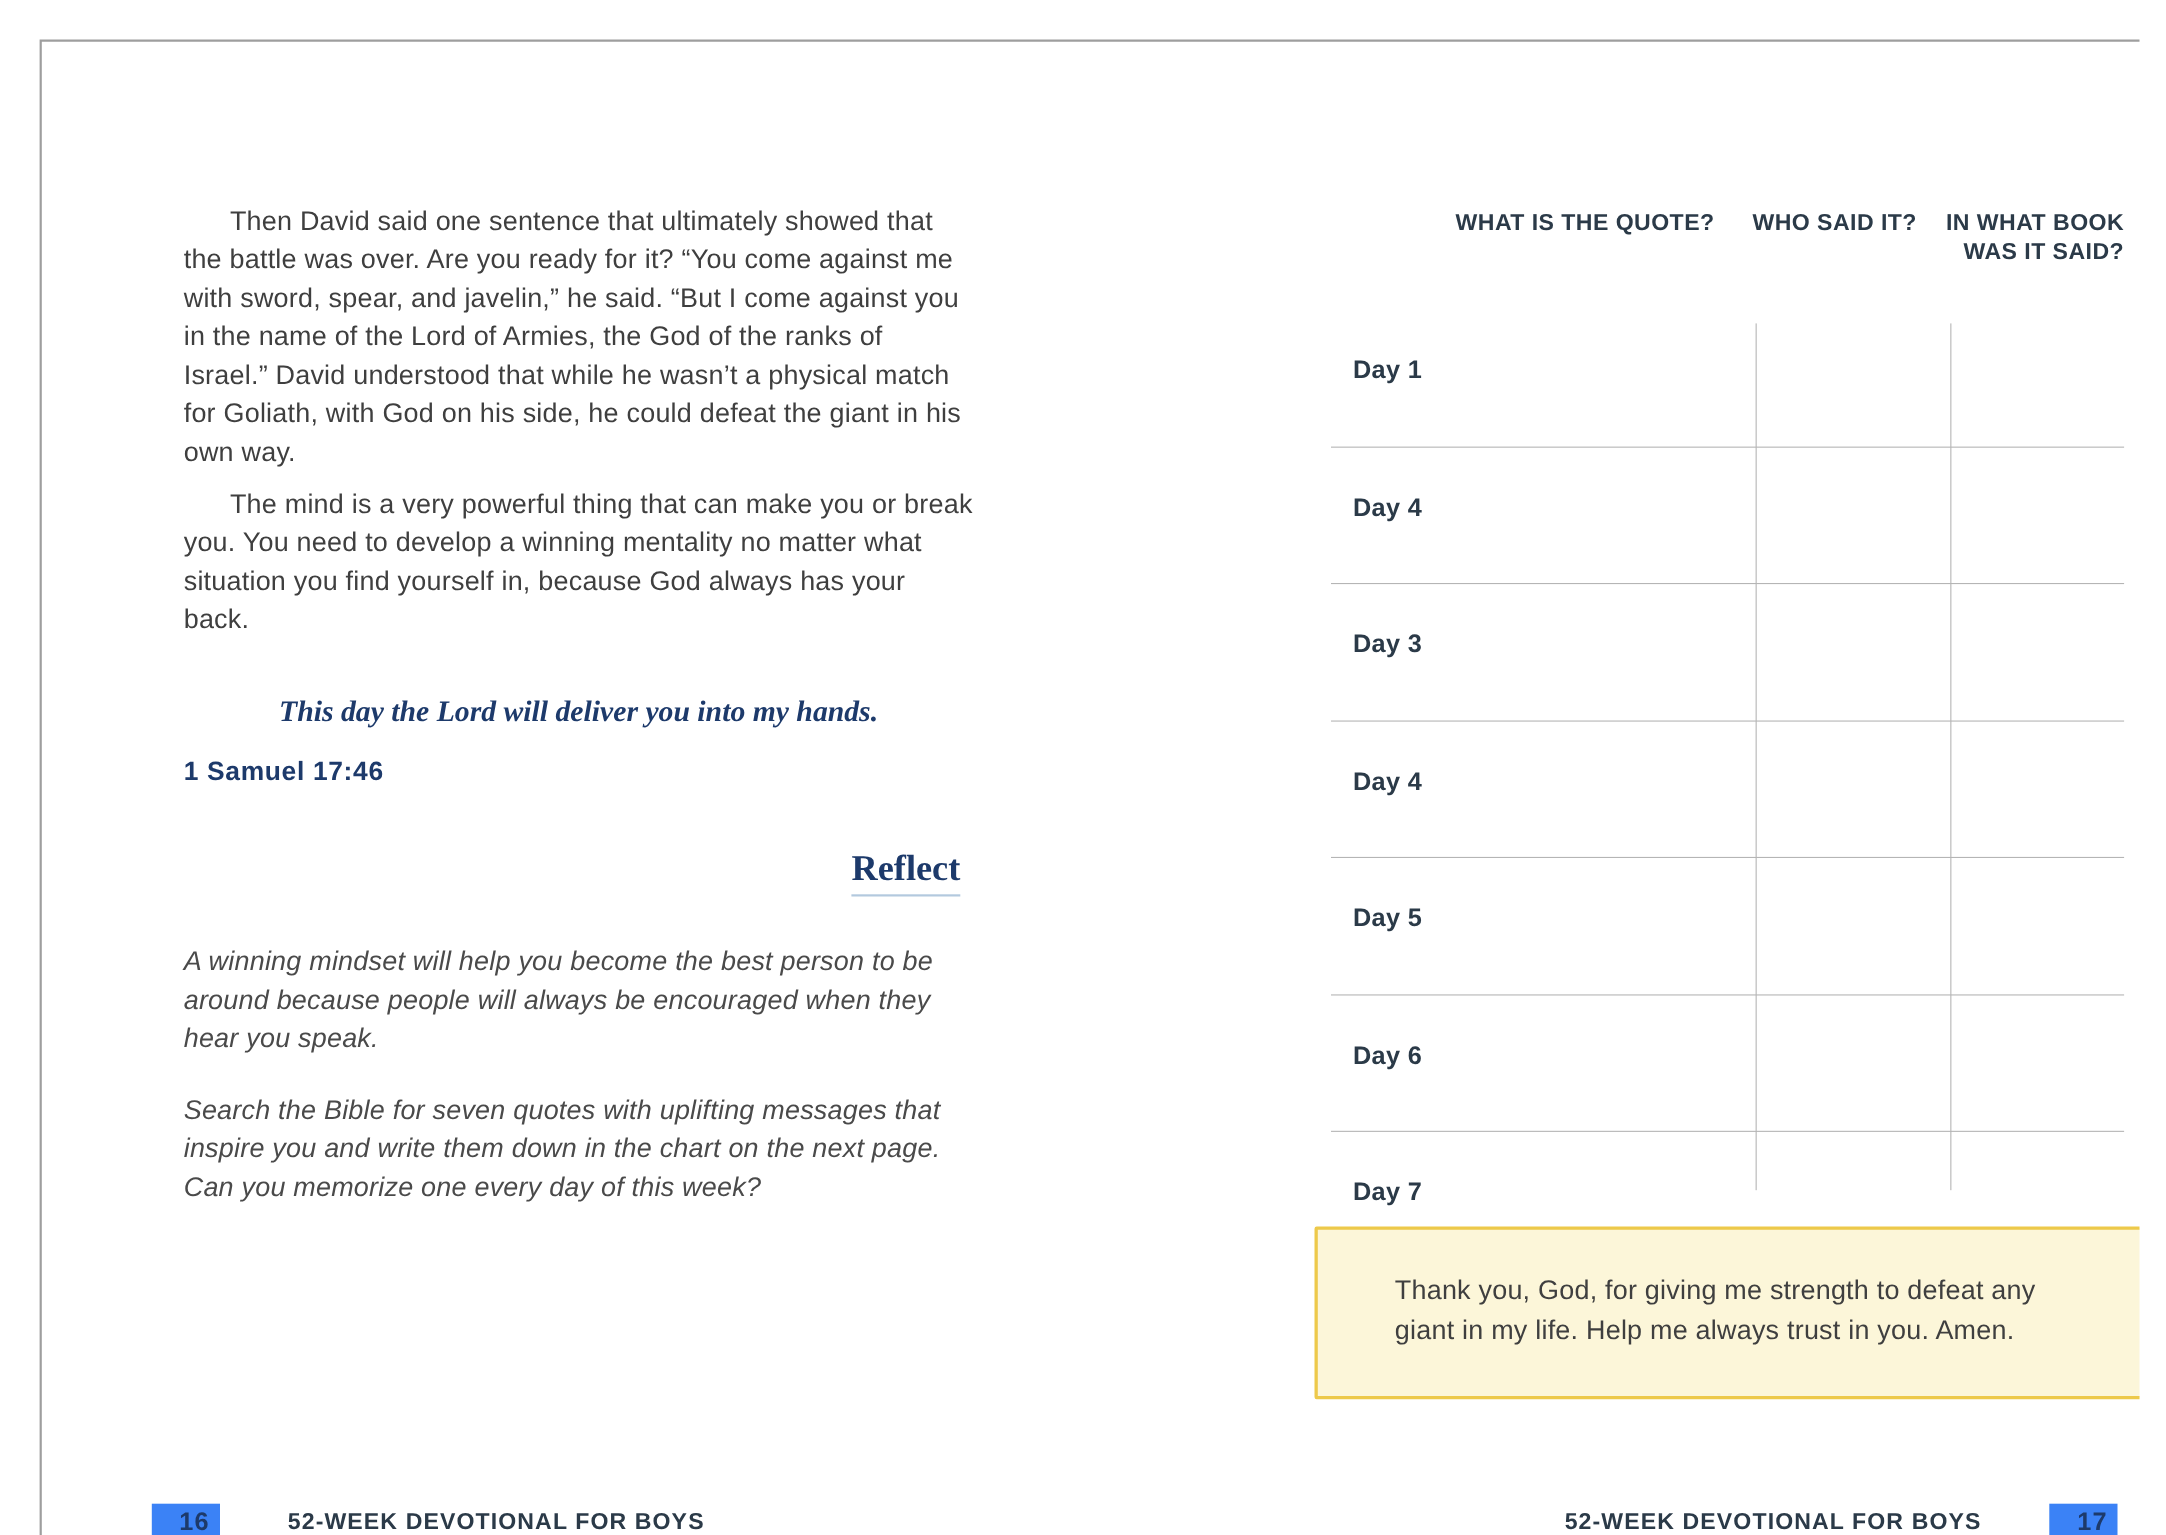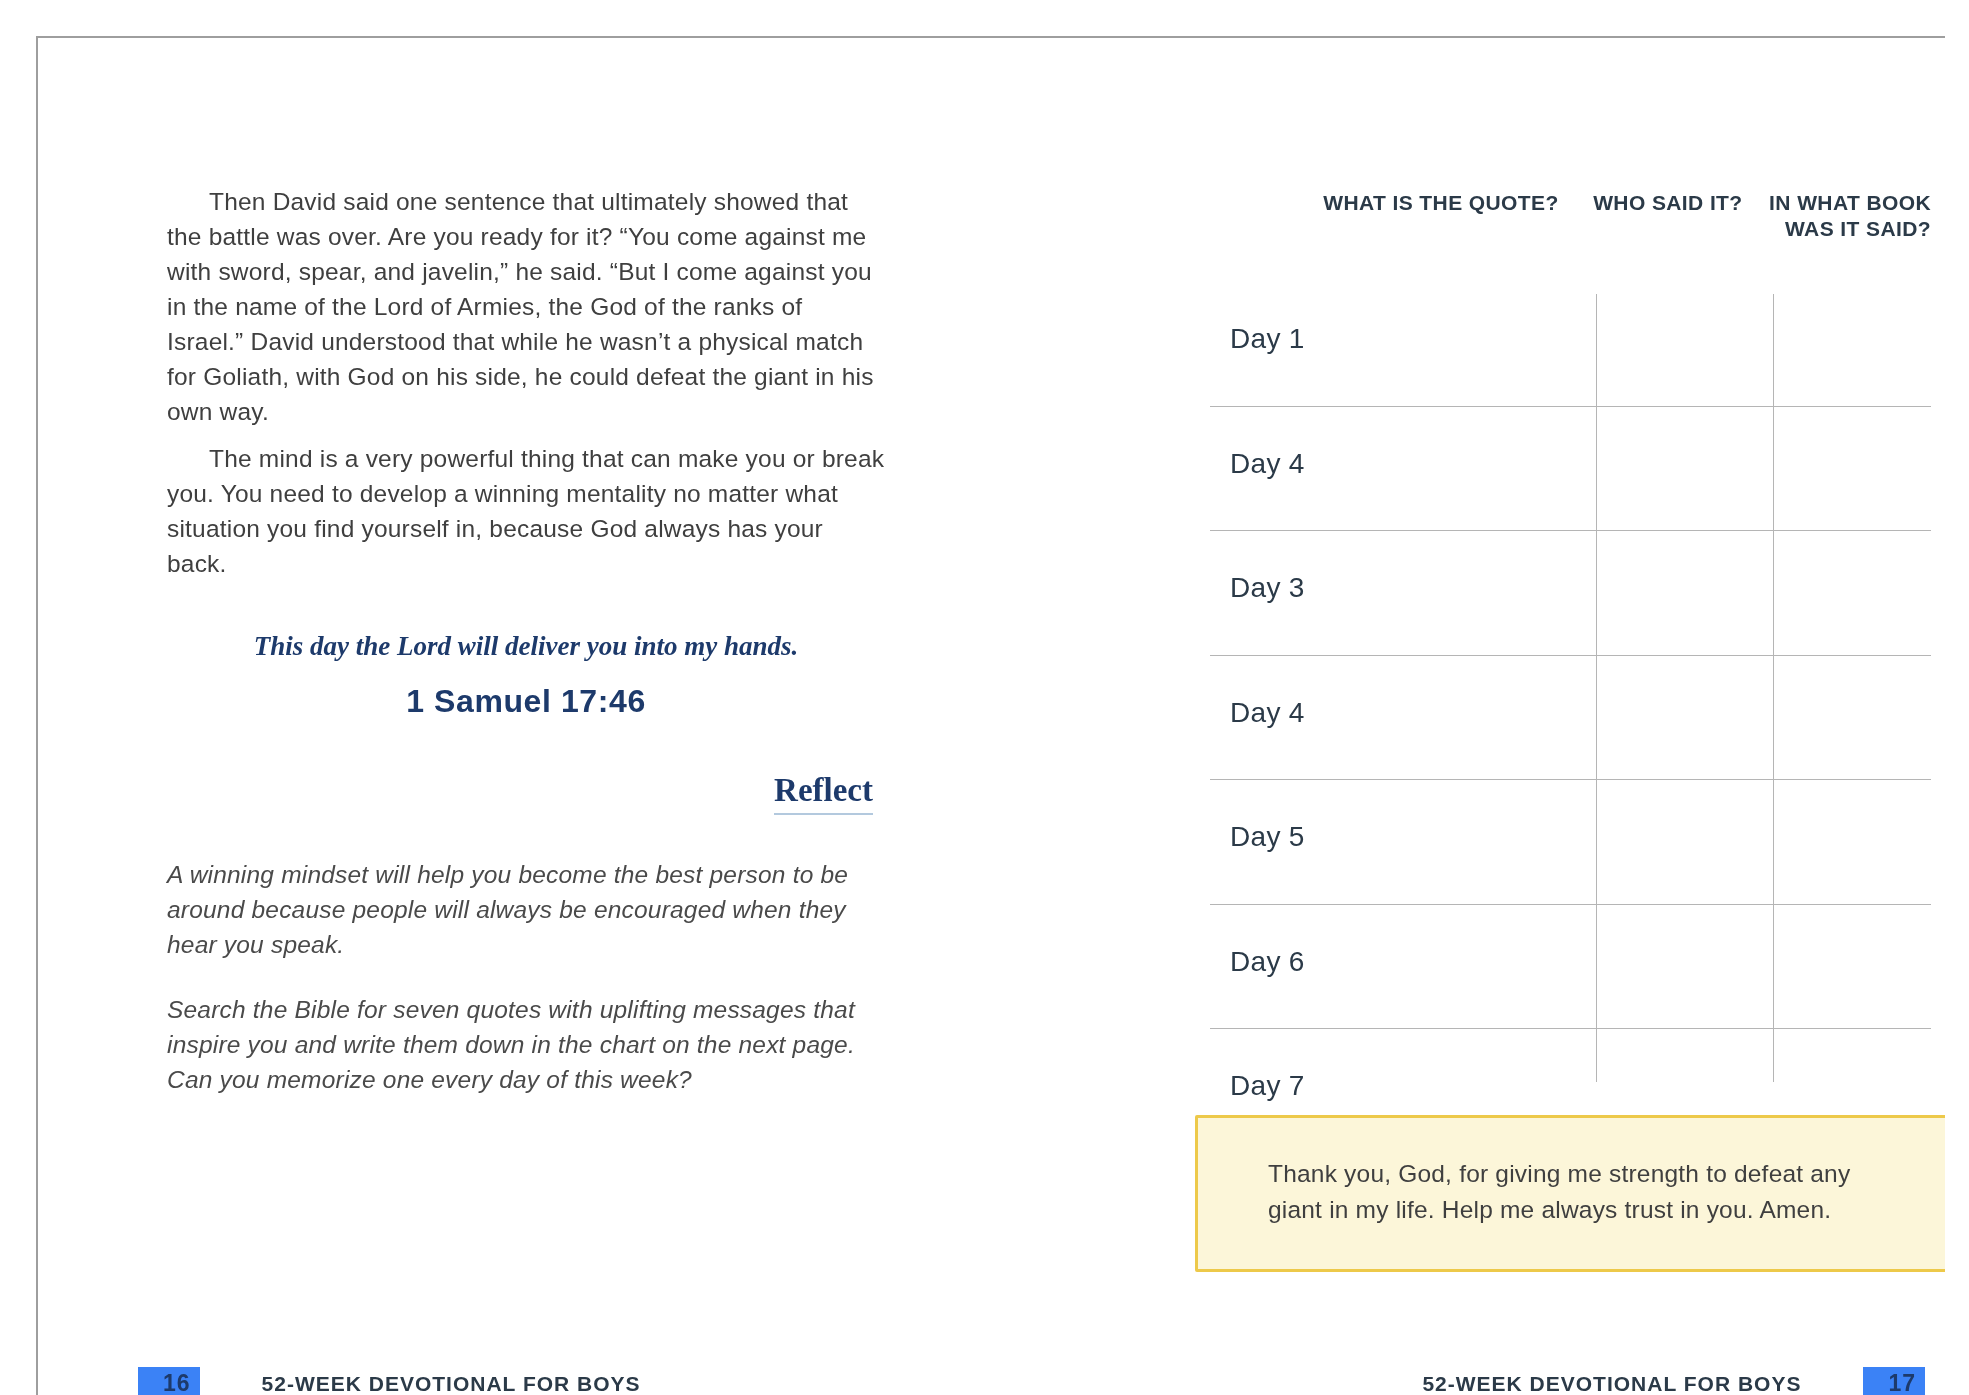--- a/index.html
+++ b/index.html
@@ -32,23 +32,22 @@
     margin-top: 48px;
     text-align: center;
     font-family: "Liberation Serif", serif;
     font-style: italic;
     font-weight: bold;
     font-size: 27px;
     color: #1d3a6b;
   }
   .verse-ref {
     margin-top: 20px;
-    text-align: center;
-    font-weight: bold;
-    font-size: 32px;
+    font-weight: bold;
+    font-size: 24px;
     letter-spacing: 0.6px;
     color: #1d3a6b;
   }
 
   .section-heading {
     margin-top: 42px;
     font-family: "Liberation Serif", serif;
     font-weight: bold;
     font-size: 33px;
     color: #1d3a6b;
@@ -91,22 +90,22 @@
     width: 745px;
     height: 788px;
   }
   .qt-row {
     height: 112.5px;
     border-bottom: 1px solid #b5b5b5;
   }
   .qt-day {
     display: inline-block;
     padding: 17px 0 0 8px;
-    font-weight: normal;
-    font-size: 28px;
+    font-weight: bold;
+    font-size: 23px;
     color: #2b3a48;
     letter-spacing: 0.3px;
   }
   .vline {
     position: absolute;
     top: 0;
     width: 1px;
     height: 788px;
     background: #b5b5b5;
   }

